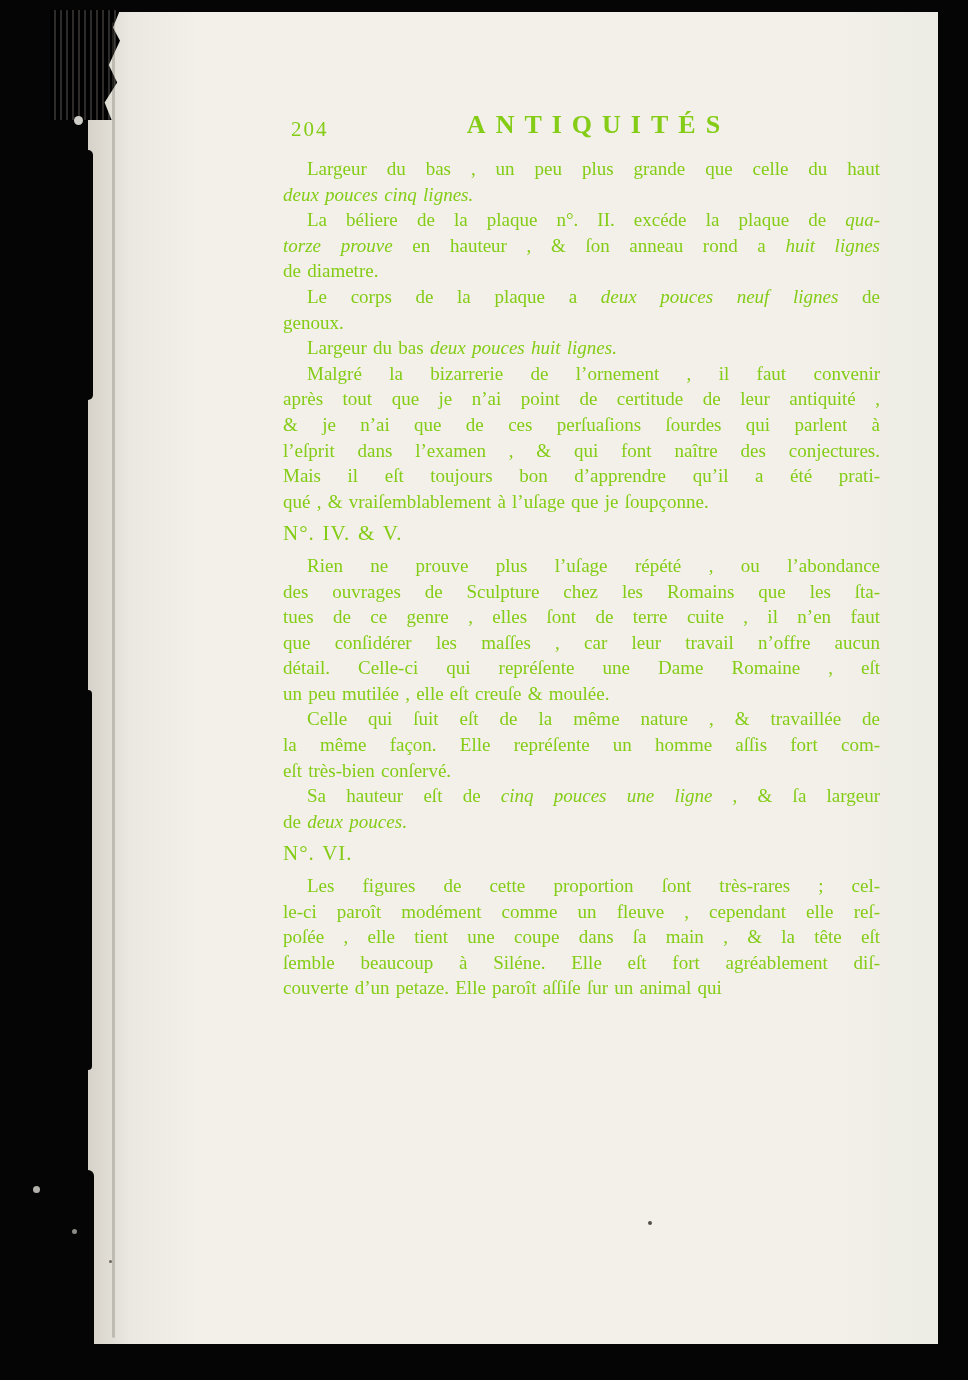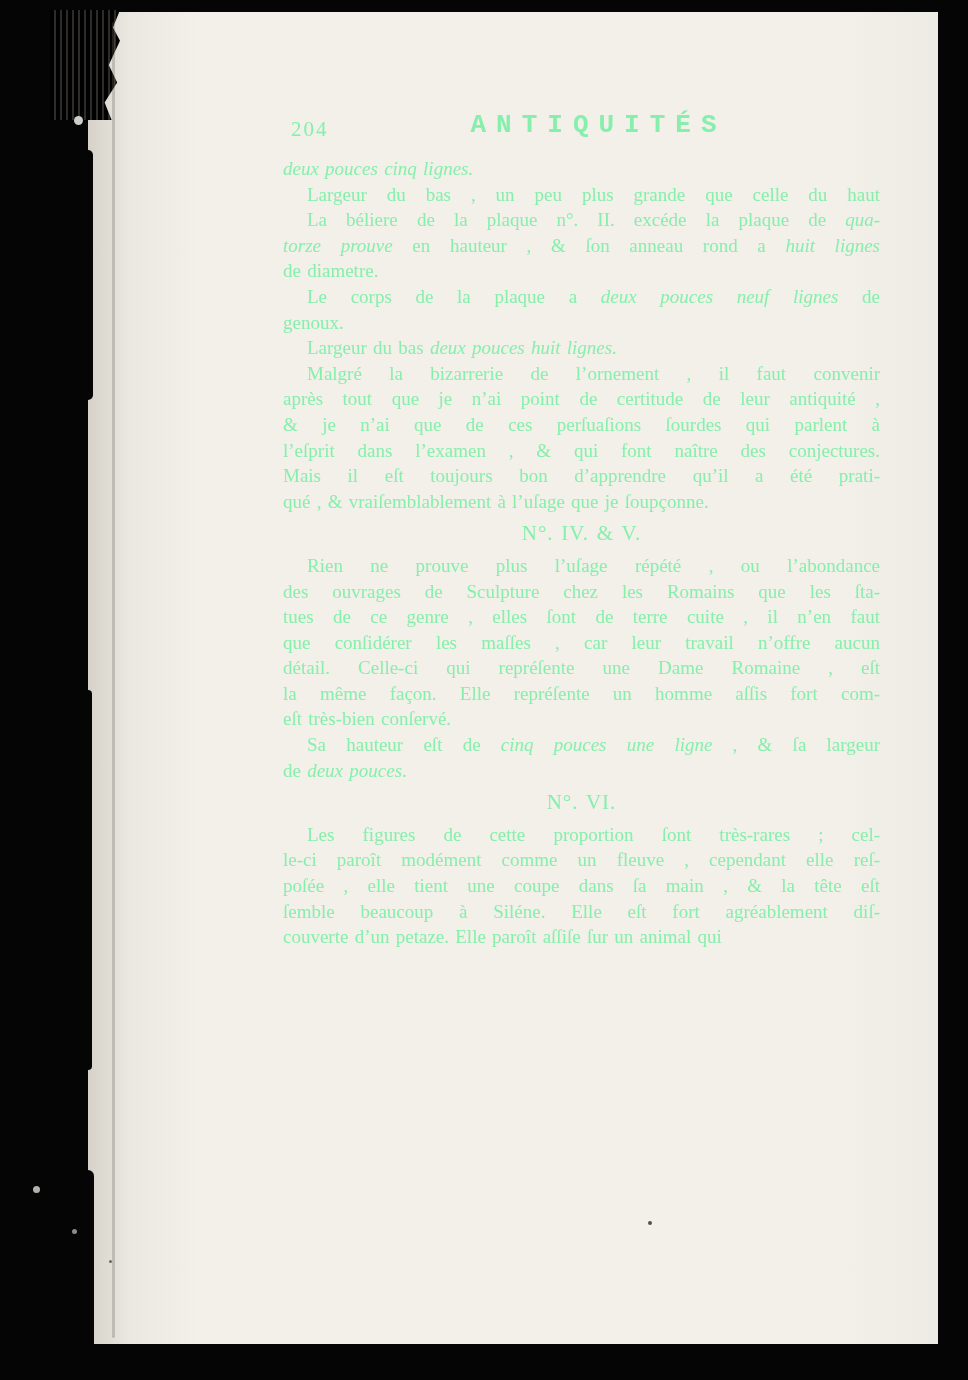--- a/index.html
+++ b/index.html
@@ -30,43 +30,43 @@
   .margin-dot { position:absolute; border-radius:50%; }
   .dot-a { left:74px; top:116px; width:9px; height:9px; background:#cfcdc8; }
   .dot-b { left:33px; top:1186px; width:7px; height:7px; background:#b3b1ac; }
   .dot-c { left:72px; top:1229px; width:5px; height:5px; background:#8d8b86; }
   .speck { position:absolute; border-radius:50%; }
   .speck-a { left:648px; top:1221px; width:4px; height:4px; background:#55504a; }
   .speck-b { left:109px; top:1260px; width:3px; height:3px; background:#6b665f; }
 
   .content {
     position:absolute; left:283px; top:110px; width:597px;
-    color:#86efac;
+    color:#84cc16;
   }
   .header-row { position:relative; height:38px; }
   .page-number {
     position:absolute; left:8px; top:7px;
     font-size:21px; letter-spacing:2px;
   }
   .running-title {
     text-align:center; font-size:26px; font-weight:bold;
-    letter-spacing:10px; padding-left:34px;font-family:Liberation Mono, monospace;
+    letter-spacing:10px; padding-left:34px;
   }
   .body-text {
     margin-top:8px;
     font-size:19px; line-height:25.6px;
     word-spacing:1.5px;
   }
   .para { margin:0; }
   .line { text-align:justify; text-align-last:justify; }
   .line.last { text-align-last:left; }
   .line.first { text-indent:24px; }
   .it { font-style:italic; }
   .heading {
-    text-align:center; font-size:21px; letter-spacing:1px;
+    font-size:21px; letter-spacing:1px;
     margin:7px 0 6px 0;
   }
 </style>
 </head>
 <body>
 
 <div class="page"></div>
 
 <div class="tear-top"></div>
 <div class="gutter-streak"></div>
@@ -79,22 +79,22 @@
 <div class="speck speck-a"></div>
 <div class="speck speck-b"></div>
 
 <div class="content">
   <div class="header-row">
     <span class="page-number">204</span>
     <div class="running-title">ANTIQUITÉS</div>
   </div>
   <div class="body-text">
       <div class="para">
+        <div class="line first"><span>Largeur du bas , un peu plus grande que celle du haut</span></div>
         <div class="line last"><span class="it">deux pouces cinq lignes.</span></div>
-        <div class="line first"><span>Largeur du bas , un peu plus grande que celle du haut</span></div>
       </div>
       <div class="para">
         <div class="line first"><span>La béliere de la plaque n°. II. excéde la plaque de </span><span class="it">qua-</span></div>
         <div class="line"><span class="it">torze prouve</span><span> en hauteur , &amp; ſon anneau rond a </span><span class="it">huit lignes</span></div>
         <div class="line last"><span>de diametre.</span></div>
       </div>
       <div class="para">
         <div class="line first"><span>Le corps de la plaque a </span><span class="it">deux pouces neuf lignes</span><span> de</span></div>
         <div class="line last"><span>genoux.</span></div>
       </div>
@@ -109,22 +109,24 @@
         <div class="line"><span>Mais il eſt toujours bon d’apprendre qu’il a été prati-</span></div>
         <div class="line last"><span>qué , &amp; vraiſemblablement à l’uſage que je ſoupçonne.</span></div>
       </div>
       <div class="heading">N°. IV. &amp; V.</div>
       <div class="para">
         <div class="line first"><span>Rien ne prouve plus l’uſage répété , ou l’abondance</span></div>
         <div class="line"><span>des ouvrages de Sculpture chez les Romains que les ſta-</span></div>
         <div class="line"><span>tues de ce genre , elles ſont de terre cuite , il n’en faut</span></div>
         <div class="line"><span>que conſidérer les maſſes , car leur travail n’offre aucun</span></div>
         <div class="line"><span>détail. Celle-ci qui repréſente une Dame Romaine , eſt</span></div>
+        <div class="line last"><span>un peu mutilée , elle eſt creuſe &amp; moulée.</span></div>
       </div>
       <div class="para">
+        <div class="line first"><span>Celle qui ſuit eſt de la même nature , &amp; travaillée de</span></div>
         <div class="line"><span>la même façon. Elle repréſente un homme aſſis fort com-</span></div>
         <div class="line last"><span>eſt très-bien conſervé.</span></div>
       </div>
       <div class="para">
         <div class="line first"><span>Sa hauteur eſt de </span><span class="it">cinq pouces une ligne</span><span> , &amp; ſa largeur</span></div>
         <div class="line last"><span>de </span><span class="it">deux pouces</span><span>.</span></div>
       </div>
       <div class="heading">N°. VI.</div>
       <div class="para">
         <div class="line first"><span>Les figures de cette proportion ſont très-rares ; cel-</span></div>

